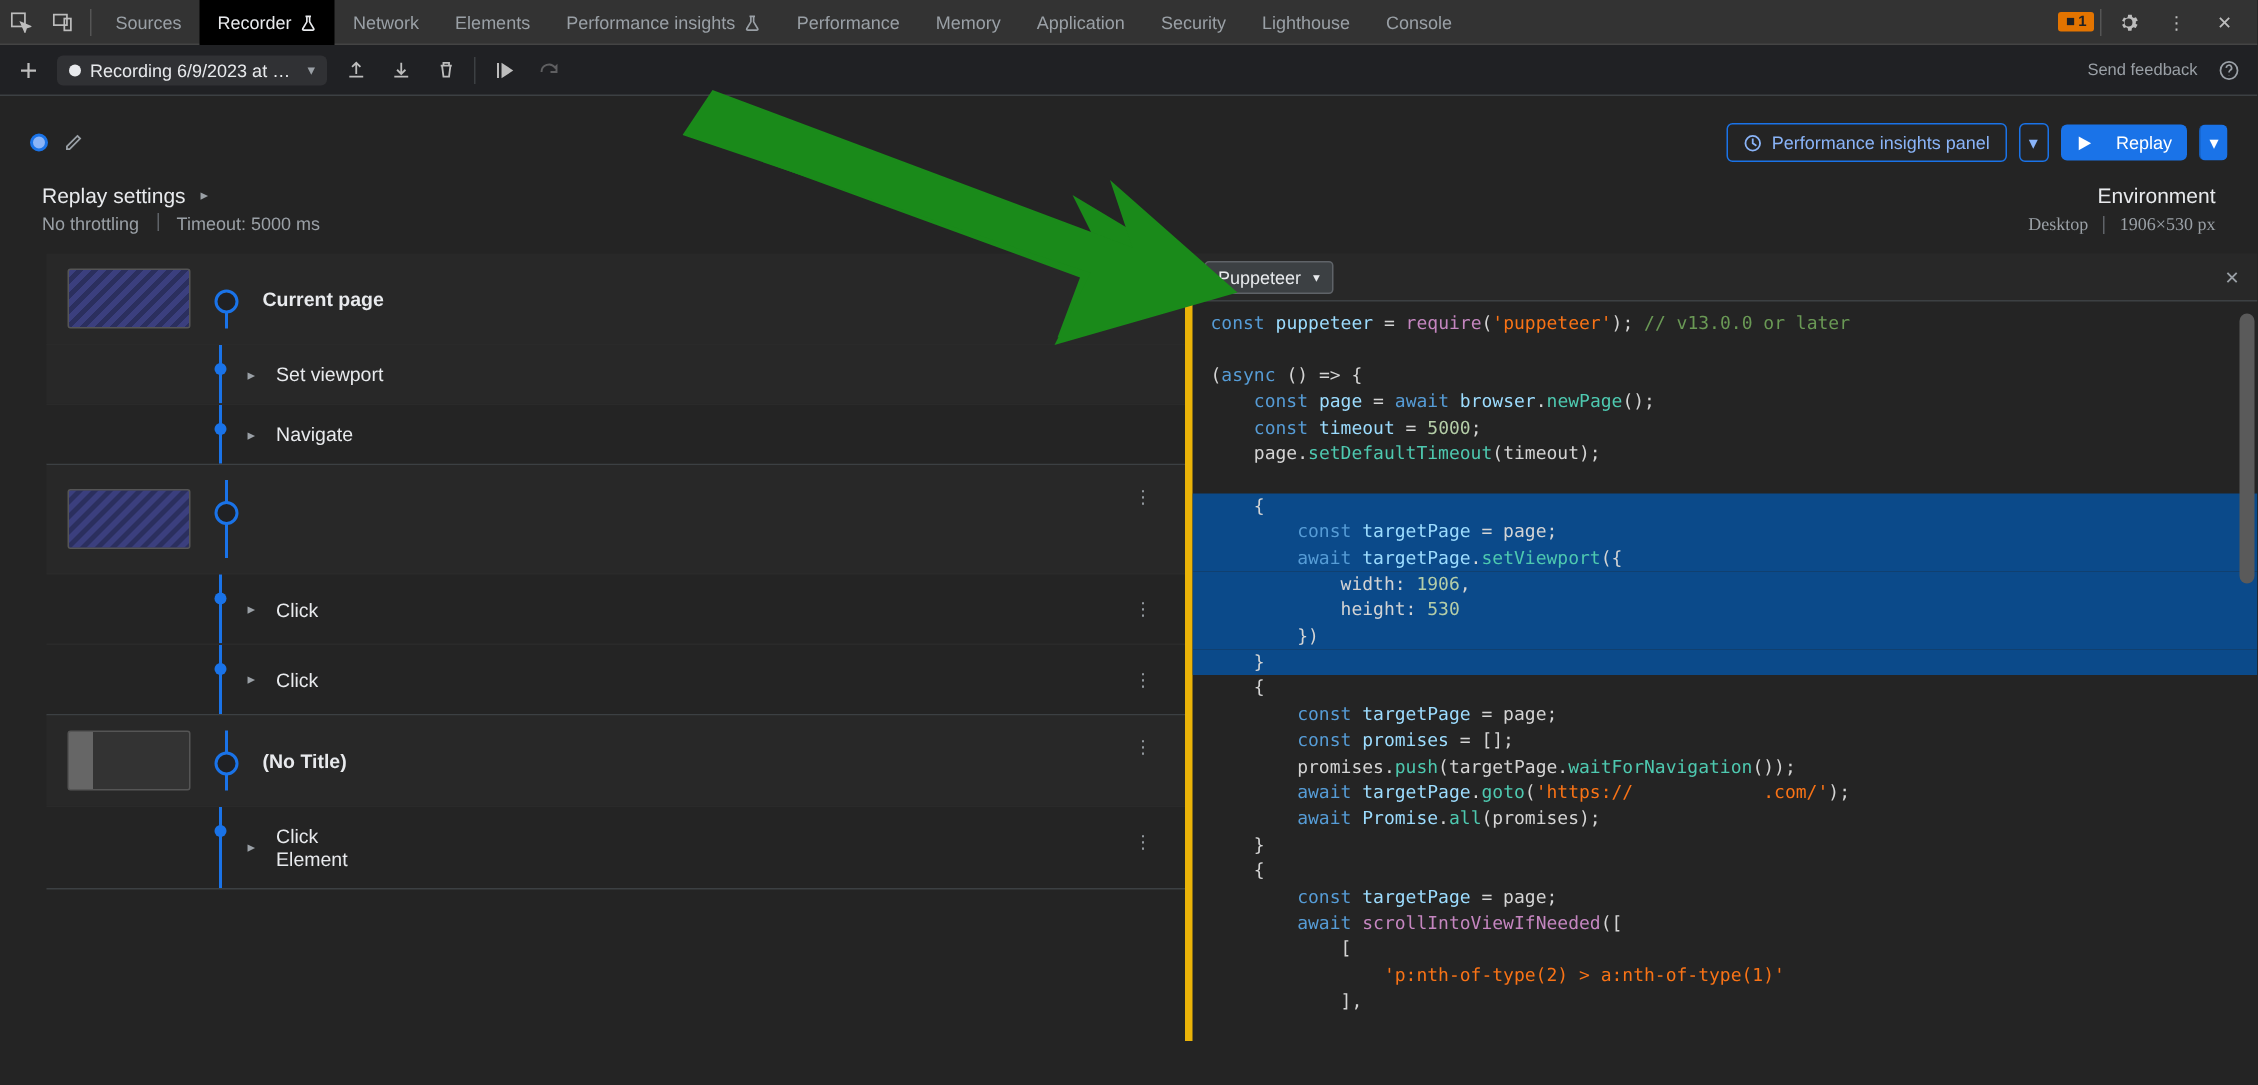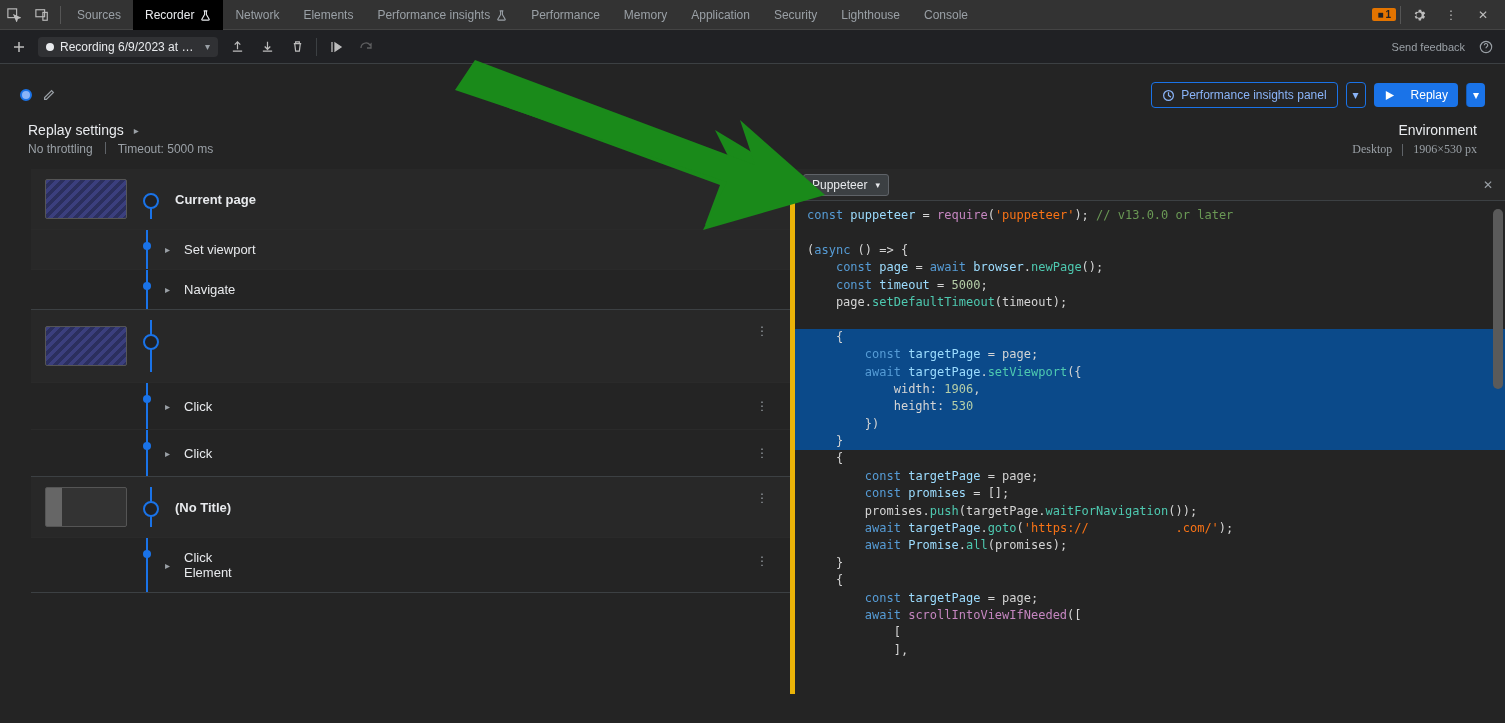--- a/index.html
+++ b/index.html
@@ -348,20 +348,21 @@
           <div class="code-line"><span>        </span><span class="tok-kw">const</span><span> </span><span class="tok-var">targetPage</span><span> = page;</span></div>
           <div class="code-line"><span>        </span><span class="tok-kw">const</span><span> </span><span class="tok-var">promises</span><span> = [];</span></div>
           <div class="code-line"><span>        promises.</span><span class="tok-prop">push</span><span>(targetPage.</span><span class="tok-prop">waitForNavigation</span><span>());</span></div>
           <div class="code-line"><span>        </span><span class="tok-kw">await</span><span> </span><span class="tok-var">targetPage</span><span>.</span><span class="tok-prop">goto</span><span>(</span><span class="tok-str">'https://            .com/'</span><span>);</span></div>
           <div class="code-line"><span>        </span><span class="tok-kw">await</span><span> </span><span class="tok-var">Promise</span><span>.</span><span class="tok-prop">all</span><span>(promises);</span></div>
           <div class="code-line"><span>    }</span></div>
           <div class="code-line"><span>    {</span></div>
           <div class="code-line"><span>        </span><span class="tok-kw">const</span><span> </span><span class="tok-var">targetPage</span><span> = page;</span></div>
           <div class="code-line"><span>        </span><span class="tok-kw">await</span><span> </span><span class="tok-fn">scrollIntoViewIfNeeded</span><span>([</span></div>
           <div class="code-line"><span>            [</span></div>
+          <div class="code-line"><span>                </span><span class="tok-str">'p:nth-of-type(2) &gt; a:nth-of-type(1)'</span></div>
           <div class="code-line"><span>            ],</span></div>
           <div class="code-line"></div>
         </div>
       <div class="scrollbar-fake">
           <div class="scrollbar-thumb"></div>
         </div>
     </div>
   </div>
 </div>
 

